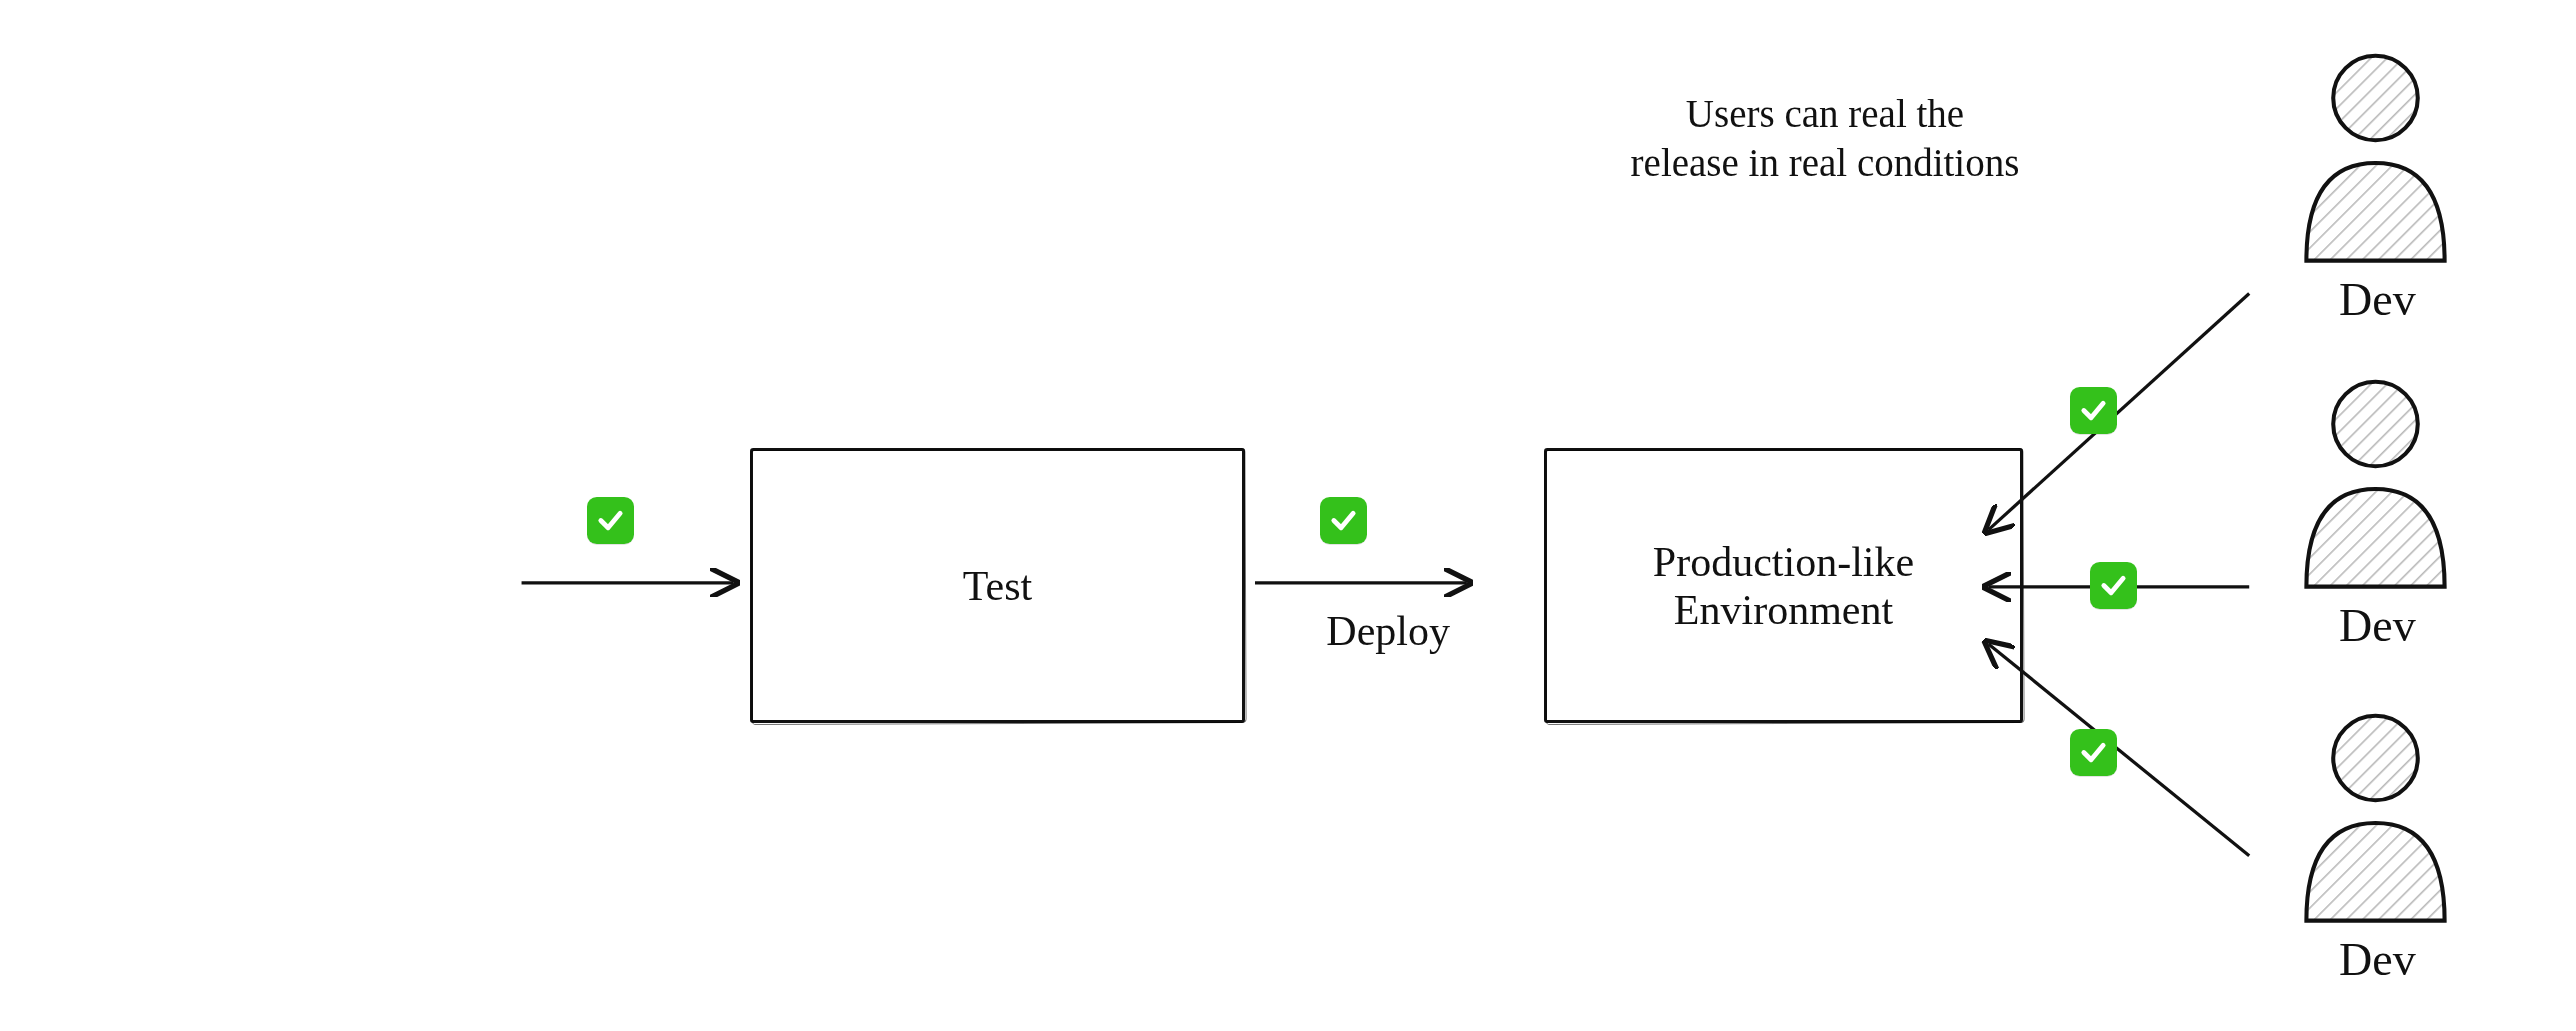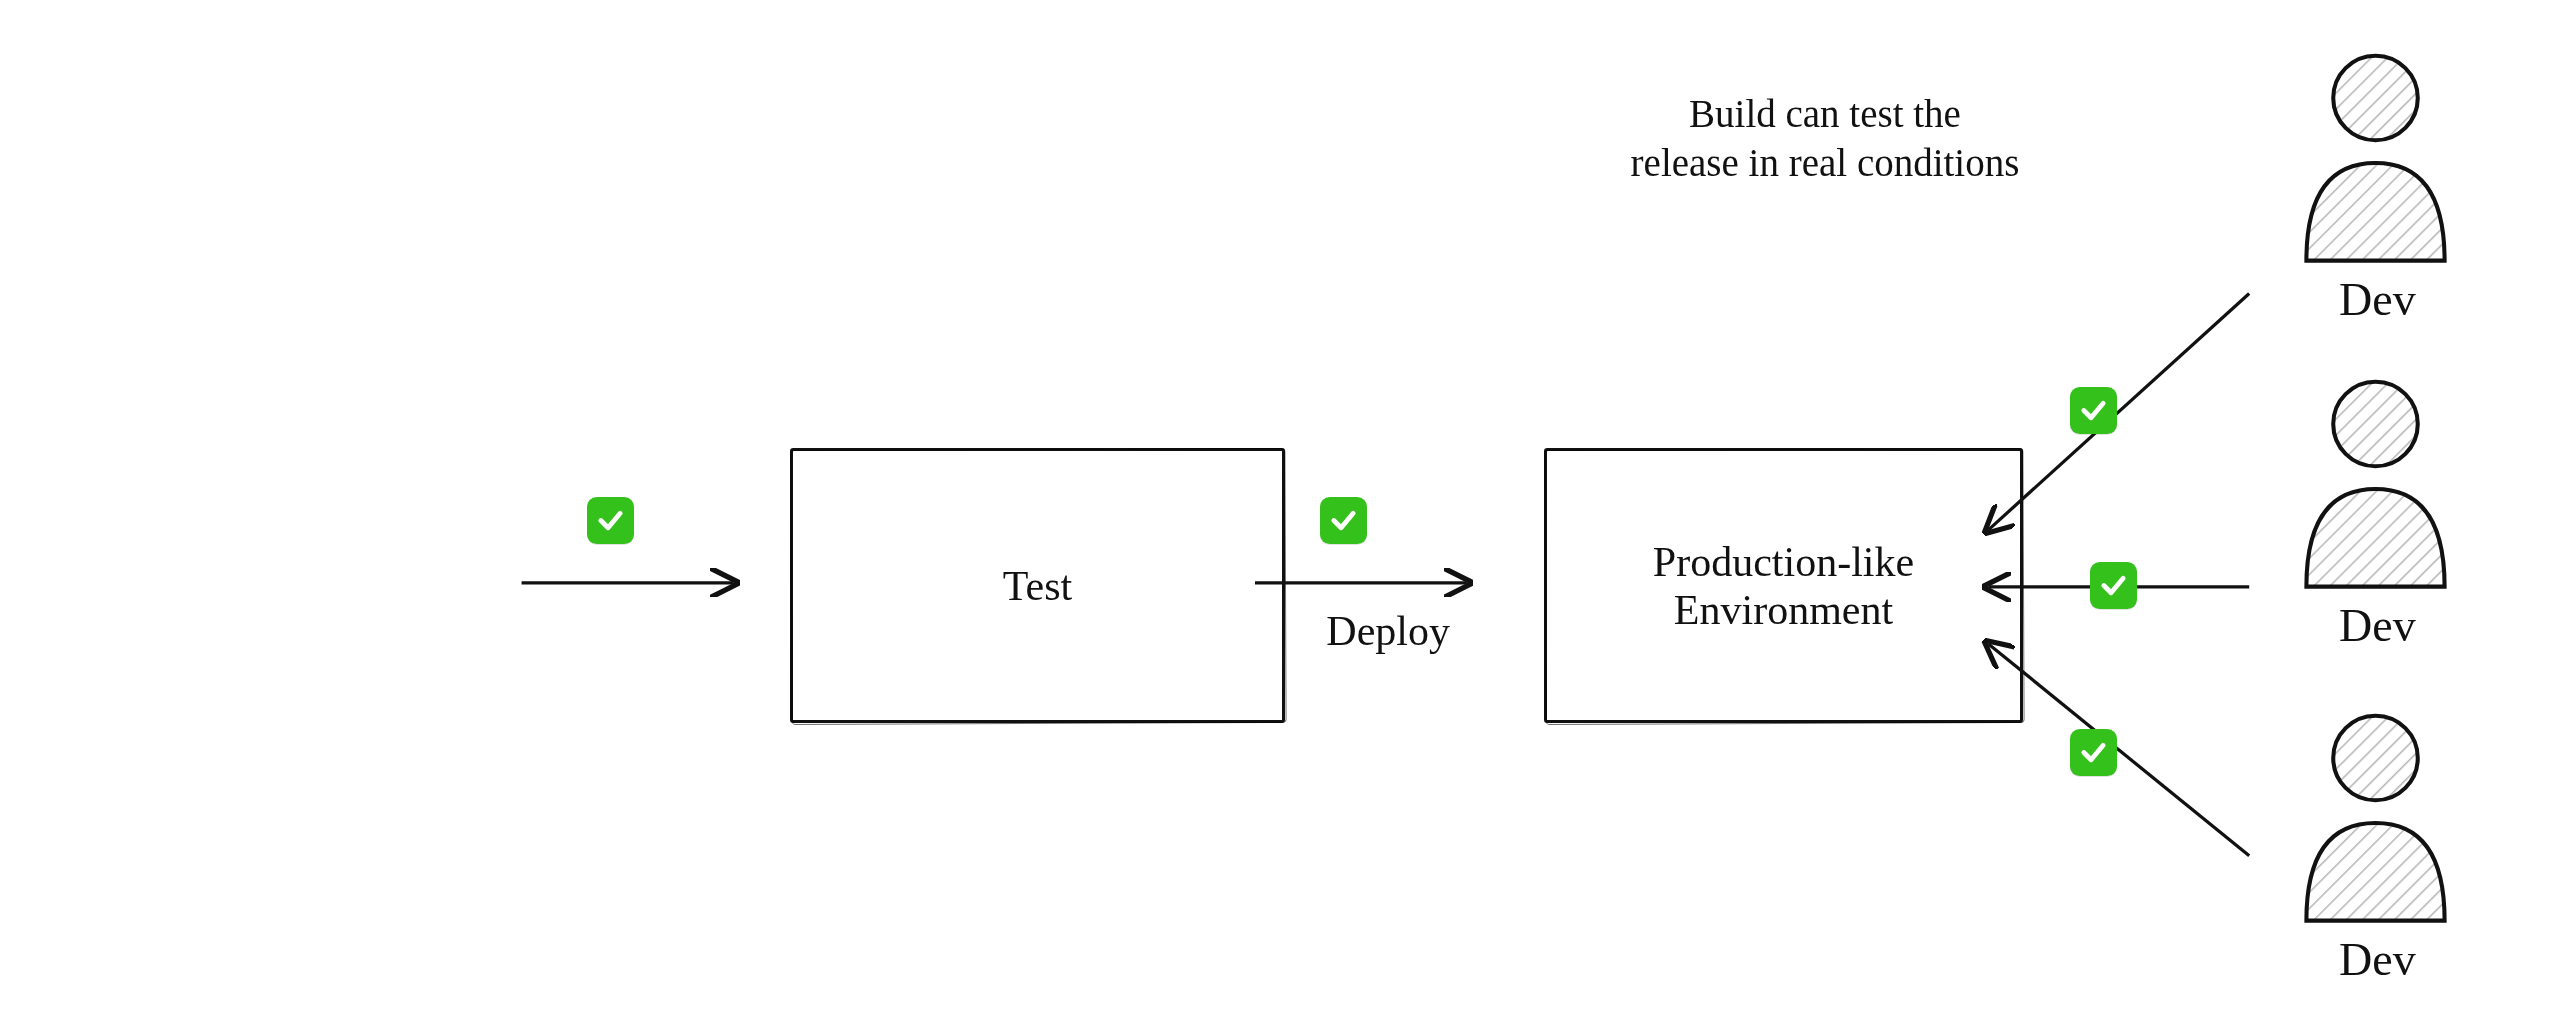--- a/index.html
+++ b/index.html
@@ -81,21 +81,21 @@
     font-size: 46px;
     font-family: Liberation Serif, serif;
   }
 </style>
 </head>
 <body>
 
 <div class="canvas">
 
 
-  <div class="box" style="left:750px; top:448px; width:489px; height:269px;margin-left:40px;">
+  <div class="box" style="left:750px; top:448px; width:489px; height:269px;">
     <span>Test</span>
   </div>
 
   <div class="box" style="left:1544px; top:448px; width:473px; height:269px;">
     <span style="white-space:pre-line;">Production-like
 Environment</span>
   </div>
 
   <svg class="arrows" viewBox="0 0 3161 1266" width="2576" height="1032">
     <defs>
@@ -113,21 +113,21 @@
     <line x1="1540" y1="715" x2="1800" y2="715" stroke="#111" stroke-width="4" marker-end="url(#arrowhead)"></line>
 
     <line x1="2760" y1="360" x2="2440" y2="650" stroke="#111" stroke-width="4" marker-end="url(#arrowhead)"></line>
     <line x1="2760" y1="720" x2="2440" y2="720" stroke="#111" stroke-width="4" marker-end="url(#arrowhead)"></line>
     <line x1="2760" y1="1050" x2="2440" y2="790" stroke="#111" stroke-width="4" marker-end="url(#arrowhead)"></line>
   </svg>
 
   <div class="label" style="left:1271px; top:607px; width:179px;">Deploy</div>
 
   <div class="caption" style="left:1548px; top:90px; width:554px;">
-    <span style="white-space:pre-line;">Build can test the
+    <span style="white-space:pre-line;">Users can real the
 release in real conditions</span>
   </div>
 
   <div class="check" style="left:587px; top:497px;">
     <svg viewBox="0 0 24 24">
         <path d="M4 12 L10 18 L20 6" fill="none" stroke="#fff" stroke-width="4" stroke-linecap="round" stroke-linejoin="round"></path>
       </svg>
   </div>
   <div class="check" style="left:1320px; top:497px;">
     <svg viewBox="0 0 24 24">

